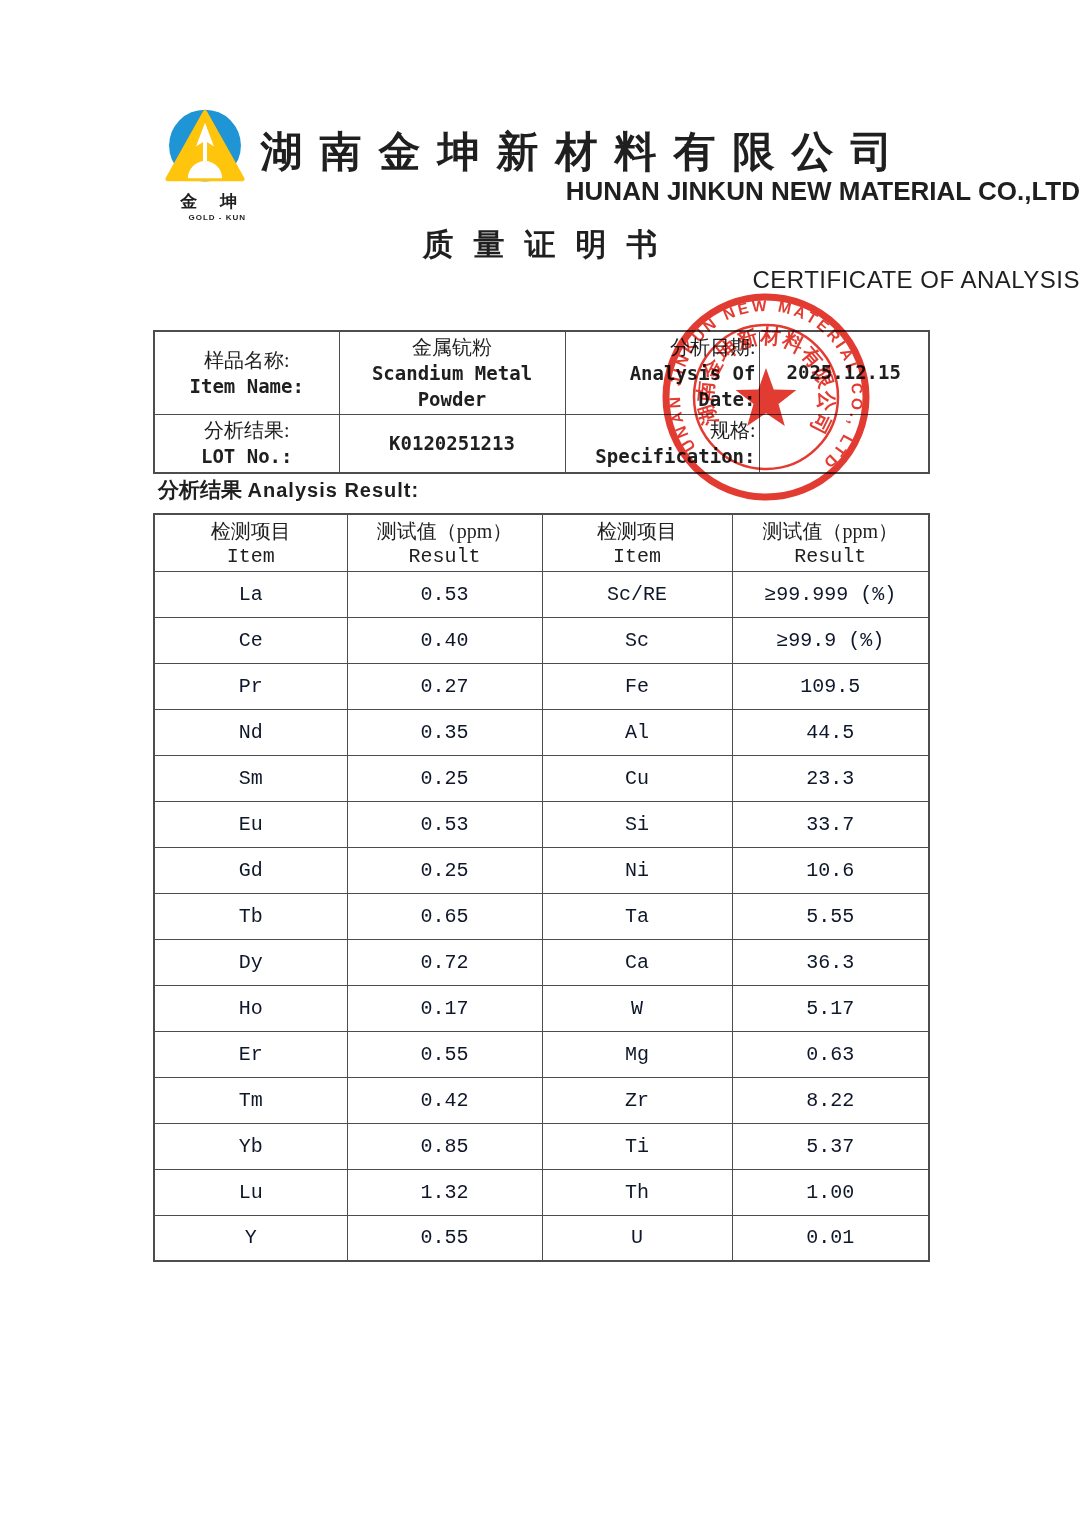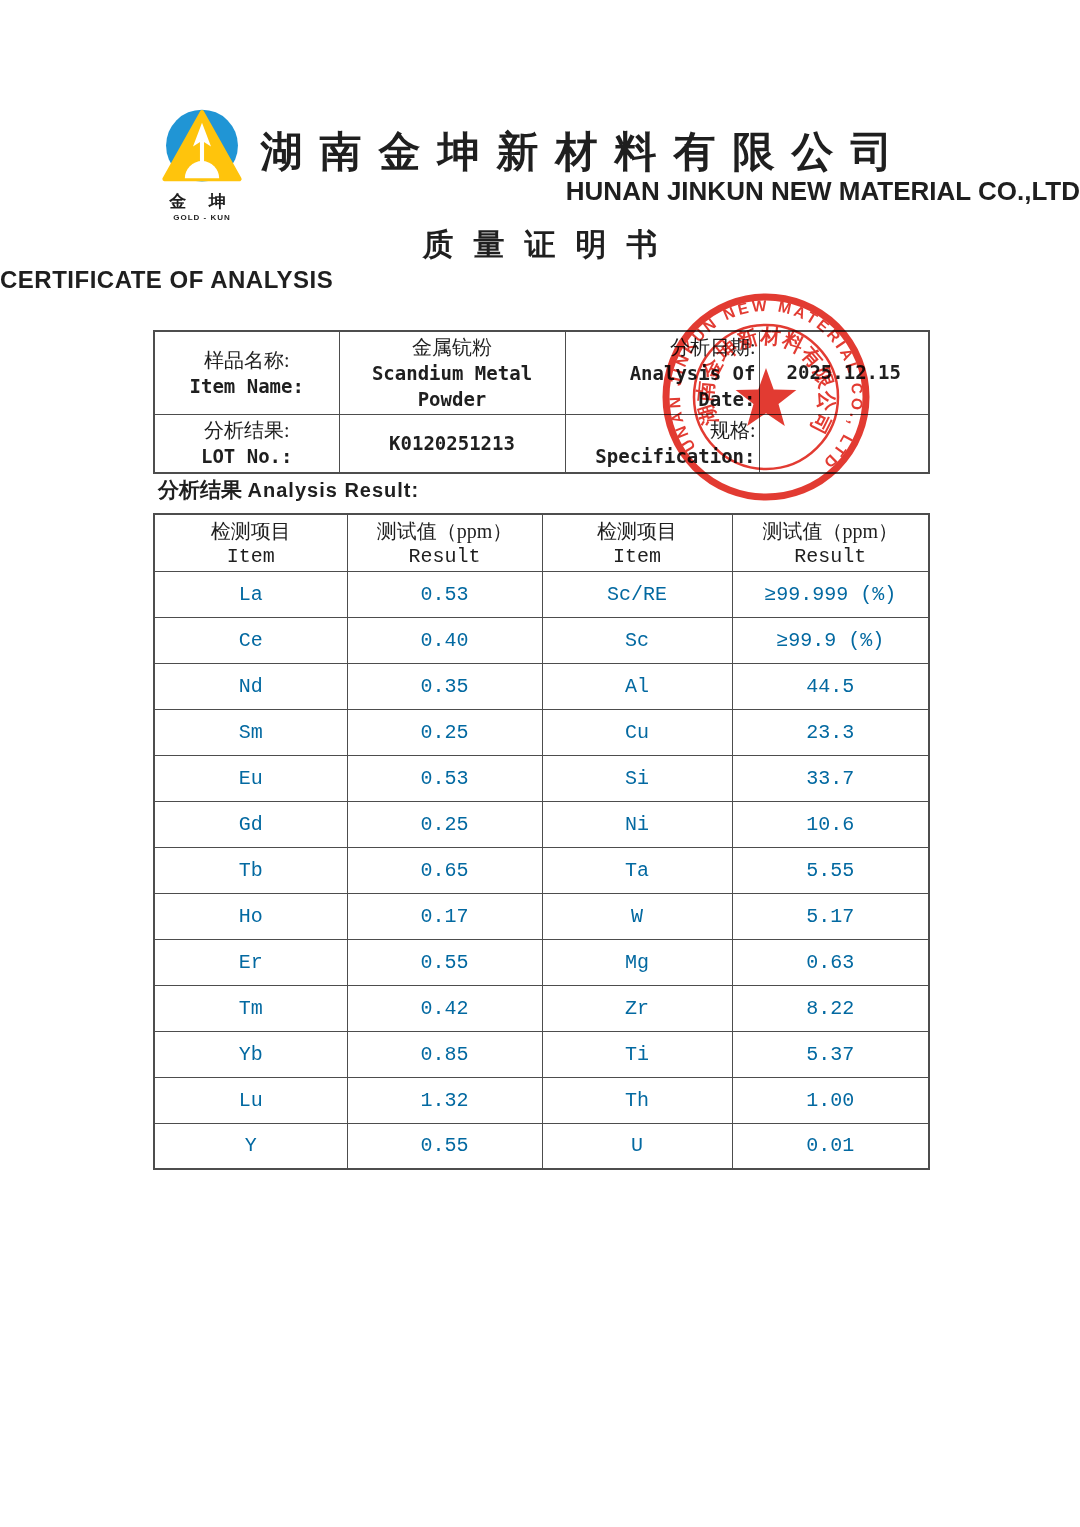--- a/index.html
+++ b/index.html
@@ -1,30 +1,30 @@
 <!DOCTYPE html>
 <html><head>
 <meta charset="utf-8">
 <style>
   html,body{margin:0;padding:0;background:#fff;}
   .page{position:relative;width:1080px;height:1527px;background:#ffffff;overflow:hidden;
         font-family:"Liberation Sans",sans-serif;color:#1f1f1f;}
 
   
-  .logo-wrap{position:absolute;left:158px;top:108px;width:88px;text-align:center;}
+  .logo-wrap{position:absolute;left:158px;top:108px;width:88px;text-align:right;}
   .logo-zh{font-size:17px;font-weight:700;letter-spacing:9px;margin-top:2px;white-space:nowrap;}
   .logo-en{font-size:8px;font-weight:700;letter-spacing:1px;margin-top:0px;}
   .company-zh{position:absolute;left:90px;right:0;top:124px;text-align:center;
       font-family:"Liberation Serif",serif;font-weight:700;font-size:42px;letter-spacing:17px;white-space:nowrap;}
   .company-en{position:absolute;left:70px;right:0;top:176px;text-align:right;
       font-weight:700;font-size:26px;letter-spacing:0px;white-space:nowrap;}
   .title-zh{position:absolute;left:20px;right:0;top:224px;text-align:center;
       font-family:"Liberation Serif",serif;font-weight:700;font-size:31px;letter-spacing:20px;white-space:nowrap;}
-  .title-en{position:absolute;left:0;right:12px;top:266px;text-align:left;
-      font-weight:700;font-size:24px;letter-spacing:0.5px;}
+  .title-en{position:absolute;left:0;right:0;top:266px;text-align:right;
+      font-weight:400;font-size:24px;letter-spacing:0.5px;}
 
   
   table{border-collapse:collapse;table-layout:fixed;}
   .info-table{position:absolute;left:153px;top:330px;width:775px;height:123px;border:2px solid #4d4d4d;}
   .info-table td{border:1px solid #4d4d4d;vertical-align:middle;padding:2px 3px;}
   .zh{font-family:"Liberation Serif",serif;font-size:20px;line-height:1.35;}
   .lat{font-family:"DejaVu Sans Mono",monospace;font-weight:700;font-size:19px;line-height:1.35;}
   .c{text-align:center;}
   .r{text-align:right;padding-right:5px;}
 
@@ -34,21 +34,21 @@
   .section-label .en{font-family:"Liberation Sans",sans-serif;letter-spacing:1px;}
 
   
   .results-table{position:absolute;left:153px;top:513px;width:775px;border:2px solid #4d4d4d;text-align:center;}
   .results-table th,.results-table td{border:1px solid #4d4d4d;vertical-align:middle;}
   .results-table thead tr{height:57px;}
   .results-table tbody tr{height:46px;}
   .results-table th{font-weight:400;}
   .results-table th .zh{font-size:20px;}
   .results-table th .lat2{font-family:"Liberation Mono",monospace;font-size:20px;}
-  .results-table td{font-family:"Liberation Mono",monospace;font-size:20px;color:#0369a1;}
+  .results-table td{font-family:"Liberation Mono",monospace;font-size:20px;color:#0f172a;}
 
   
   .stamp{position:absolute;left:655px;top:286px;width:222px;height:222px;
          mix-blend-mode:multiply;opacity:0.92;pointer-events:none;}
 </style>
 </head>
 <body>
 
 <div class="page">
 
@@ -146,20 +146,26 @@
           <td>Sc/RE</td>
           <td>≥99.999 (%)</td>
         </tr>
         <tr>
           <td>Ce</td>
           <td>0.40</td>
           <td>Sc</td>
           <td>≥99.9 (%)</td>
         </tr>
         <tr>
+          <td>Pr</td>
+          <td>0.27</td>
+          <td>Fe</td>
+          <td>109.5</td>
+        </tr>
+        <tr>
           <td>Nd</td>
           <td>0.35</td>
           <td>Al</td>
           <td>44.5</td>
         </tr>
         <tr>
           <td>Sm</td>
           <td>0.25</td>
           <td>Cu</td>
           <td>23.3</td>
@@ -174,20 +180,26 @@
           <td>Gd</td>
           <td>0.25</td>
           <td>Ni</td>
           <td>10.6</td>
         </tr>
         <tr>
           <td>Tb</td>
           <td>0.65</td>
           <td>Ta</td>
           <td>5.55</td>
+        </tr>
+        <tr>
+          <td>Dy</td>
+          <td>0.72</td>
+          <td>Ca</td>
+          <td>36.3</td>
         </tr>
         <tr>
           <td>Ho</td>
           <td>0.17</td>
           <td>W</td>
           <td>5.17</td>
         </tr>
         <tr>
           <td>Er</td>
           <td>0.55</td>

